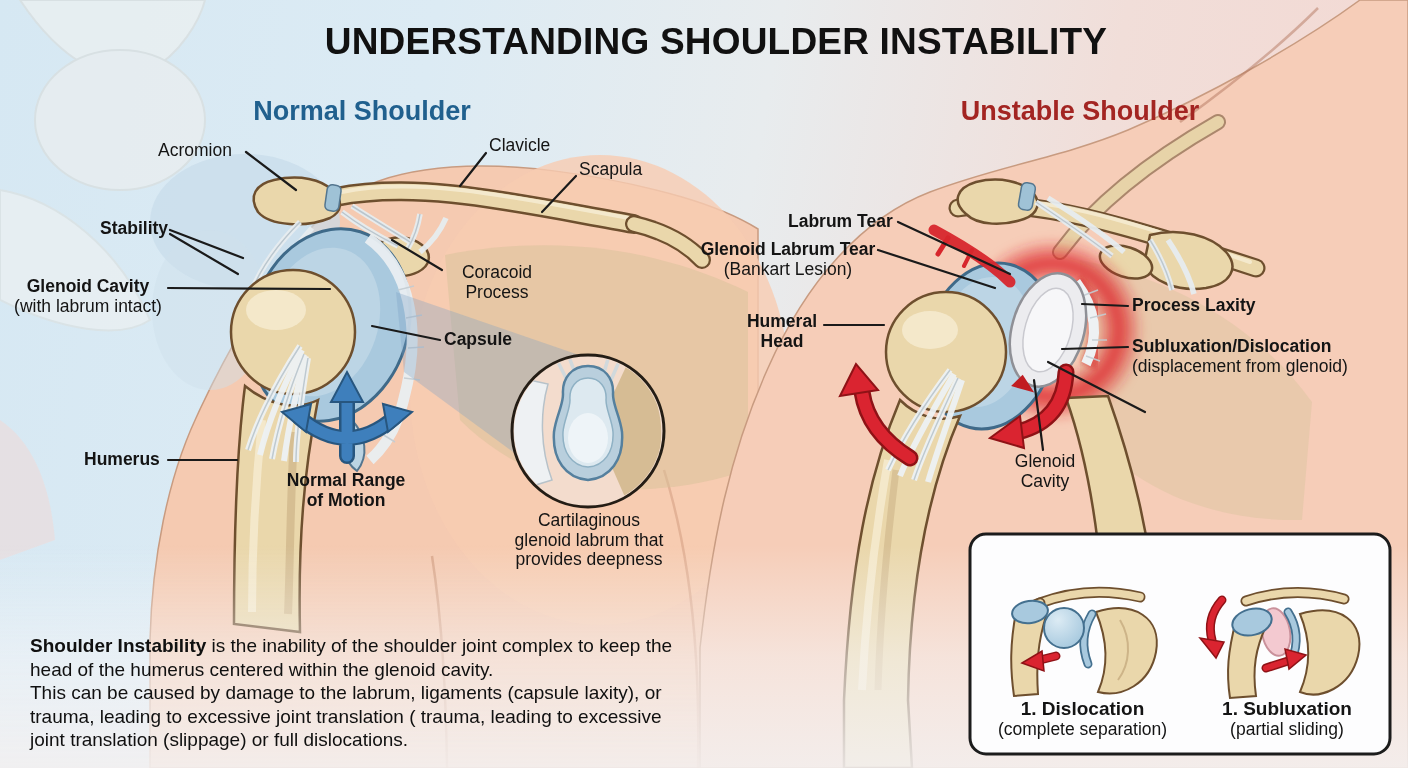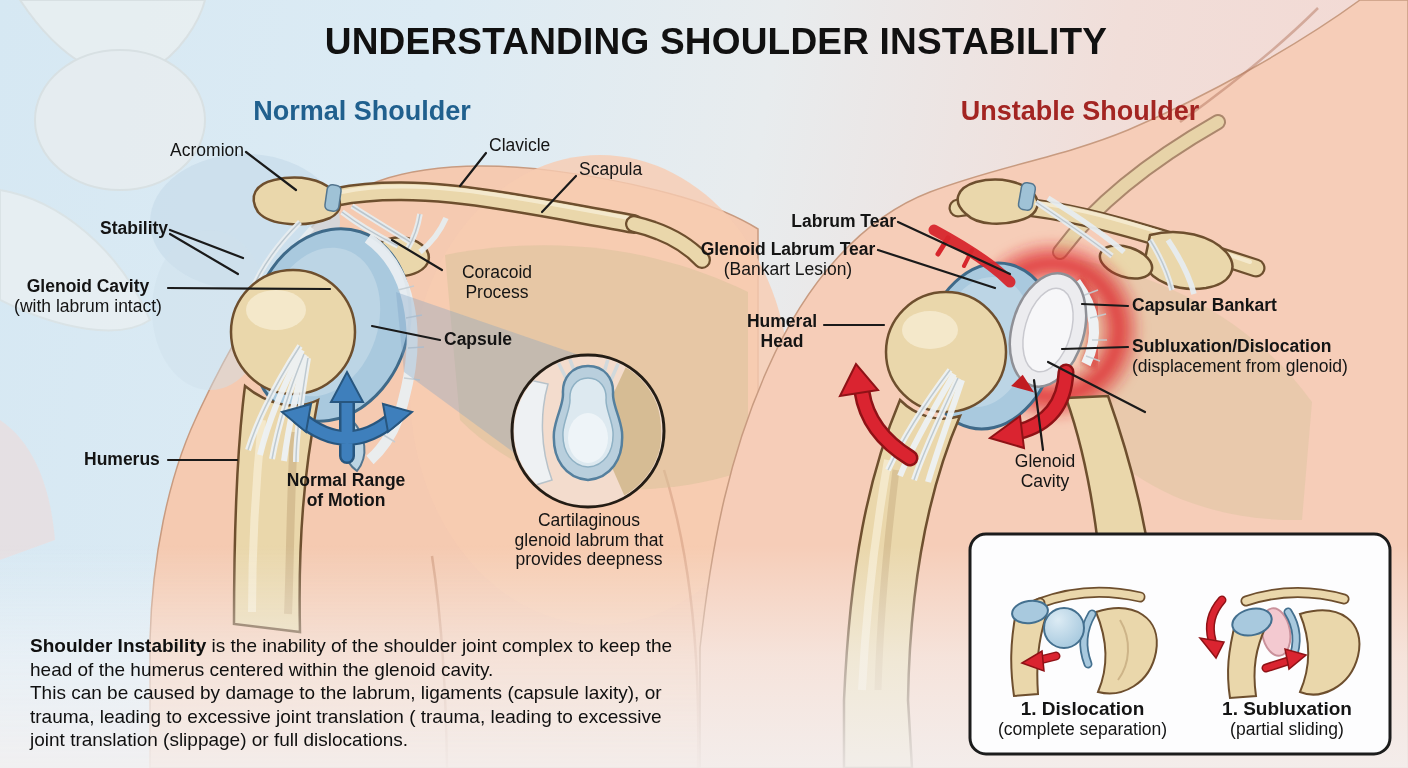--- a/index.html
+++ b/index.html
@@ -6,21 +6,21 @@
   #stage{
     position:relative;width:1408px;height:768px;overflow:hidden;
     font-family:"Liberation Sans",sans-serif;color:#141414;
     background:linear-gradient(100deg,#d6e8f3 0%,#dcebf4 28%,#e8ecee 50%,#f1ded9 72%,#f4d7d1 100%);
     padding-left:24px;
   }
   svg{position:absolute;left:0;top:0;}
   .lbl{position:absolute;font-size:17.5px;line-height:19.5px;color:#141414;white-space:nowrap;z-index:5;}
   .b{font-weight:700;}
   .ctr{text-align:center;}
-  .rt{text-align:right;}
+  .rt{}
   .title{
     position:absolute;left:0;right:0;top:21px;text-align:center;z-index:5;
     font-size:37px;font-weight:700;letter-spacing:.2px;color:#111;
   }
   .sec{position:absolute;top:96px;font-size:27px;font-weight:700;z-index:5;text-align:center;}
   .sec.normal{left:250px;width:224px;color:#20608e;}
   .sec.unstable{left:955px;width:250px;color:#a32522;}
   .foot{position:absolute;left:30px;top:634px;z-index:5;font-size:19px;line-height:23.5px;color:#101010;}
   .foot div{white-space:nowrap;}
   .boxtitle{position:absolute;left:990px;top:543px;width:380px;text-align:center;z-index:5;
@@ -365,21 +365,21 @@
 
 <div class="lbl b rt" style="left:788px;top:212px;width:108px;">Labrum Tear</div>
 <div class="lbl ctr" style="left:698px;top:240px;width:180px;">
   <div class="b">Glenoid Labrum Tear</div>
   <div>(Bankart Lesion)</div>
 </div>
 <div class="lbl b ctr" style="left:740px;top:312px;width:84px;">
   <div>Humeral</div>
   <div>Head</div>
 </div>
-<div class="lbl b" style="left:1132px;top:296px;">Capsular Bankart</div>
+<div class="lbl b" style="left:1132px;top:296px;">Process Laxity</div>
 <div class="lbl" style="left:1132px;top:337px;">
   <div class="b">Subluxation/Dislocation</div>
   <div>(displacement from glenoid)</div>
 </div>
 <div class="lbl ctr" style="left:1008px;top:452px;width:74px;">
   <div>Glenoid</div>
   <div>Cavity</div>
 </div>
 
 <div class="foot">

